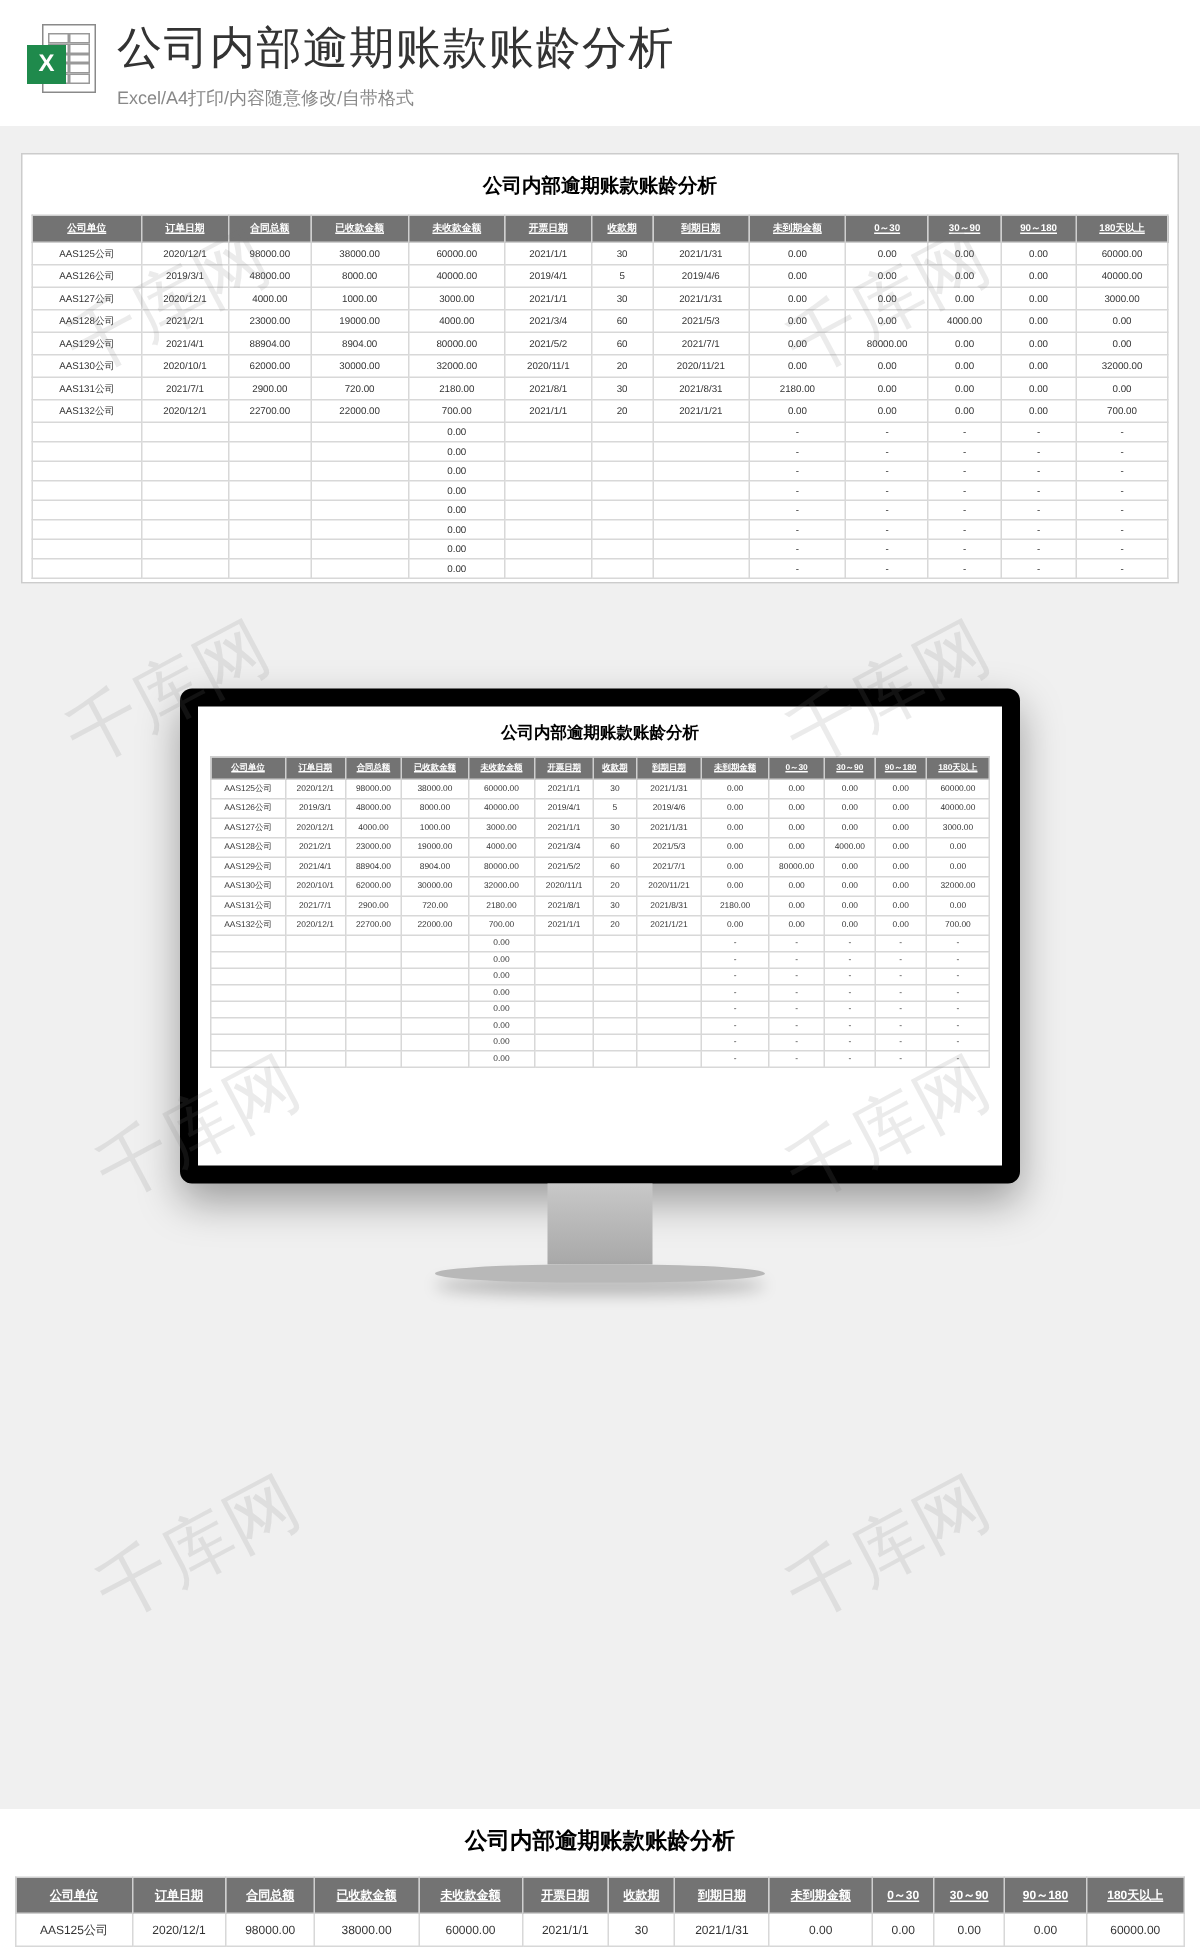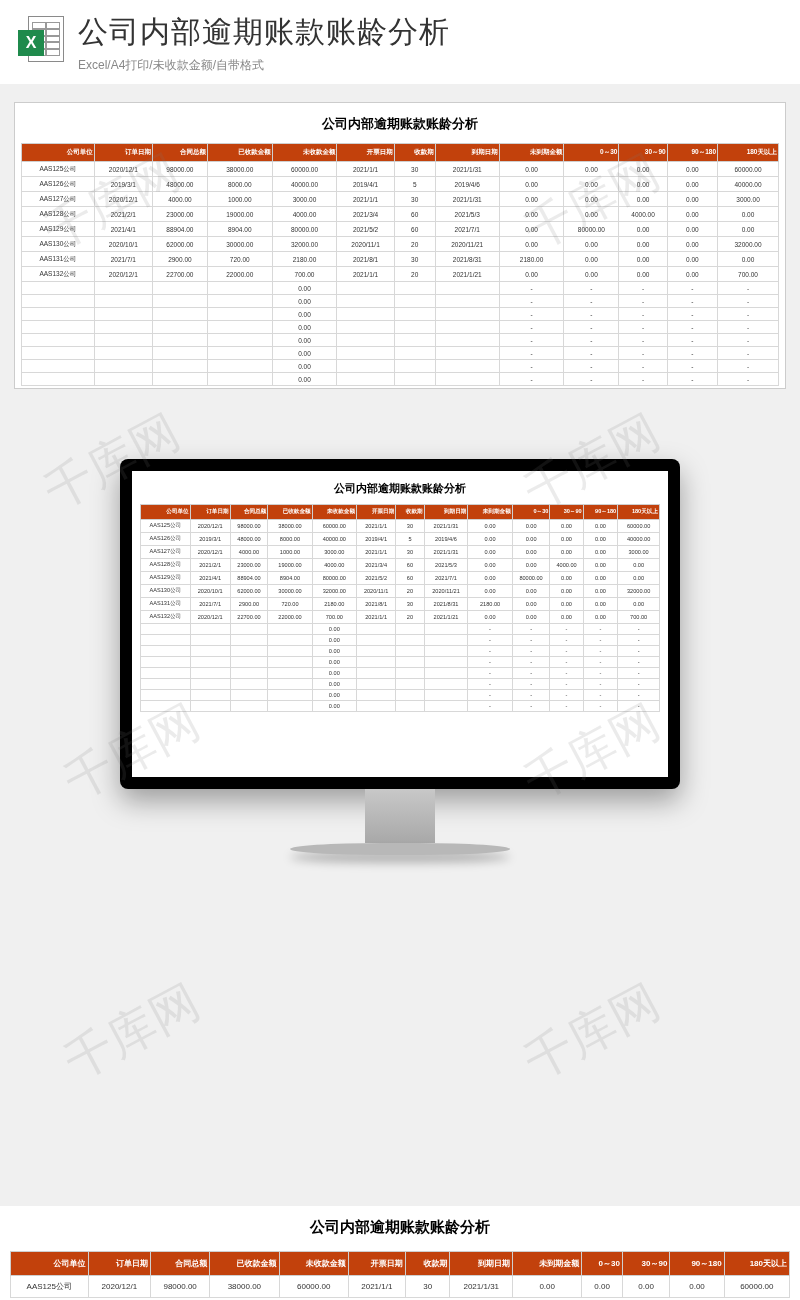--- a/index.html
+++ b/index.html
@@ -48,23 +48,24 @@
     border: 1px solid #ccc;
     padding: 6px 6px 2px 6px;
   }
   .preview-title {
     text-align: center; font-weight: bold; font-size: 13px; margin: 6px 0 10px 0;
   }
   table {
     width: 100%; border-collapse: collapse; font-size: 6.5px;
   }
   th {
-    background: #c2410c; color: #fff; font-weight: bold;
-    padding: 4px 1px; border: 1px solid #cfcfcf; text-align: right;
+    background: #737373; color: #fff; font-weight: bold;
+    padding: 4px 1px; border: 1px solid #cfcfcf; text-align: center;
     white-space: nowrap;
+    text-decoration: underline;
   }
   td {
     border: 1px solid #d8d8d8; padding: 2.5px 1px; text-align: center;
     white-space: nowrap; color: #333;
   }
   
   .monitor-wrap {
     margin-top: 70px;
     display: flex; justify-content: center;
   }
@@ -119,21 +120,21 @@
         <div></div>
         <div></div>
         <div></div>
         <div></div>
         <div></div>
       </div>
     <div class="x">X</div>
   </div>
   <div class="title-block">
     <h1>公司内部逾期账款账龄分析</h1>
-    <div class="sub">Excel/A4打印/未收款金额/自带格式</div>
+    <div class="sub">Excel/A4打印/内容随意修改/自带格式</div>
   </div>
 </div>
 
 <div class="preview">
   <div class="preview-title">公司内部逾期账款账龄分析</div>
   <table>
     <thead>
         <tr id="thead-1">
           <th>公司单位</th>
           <th>订单日期</th>

